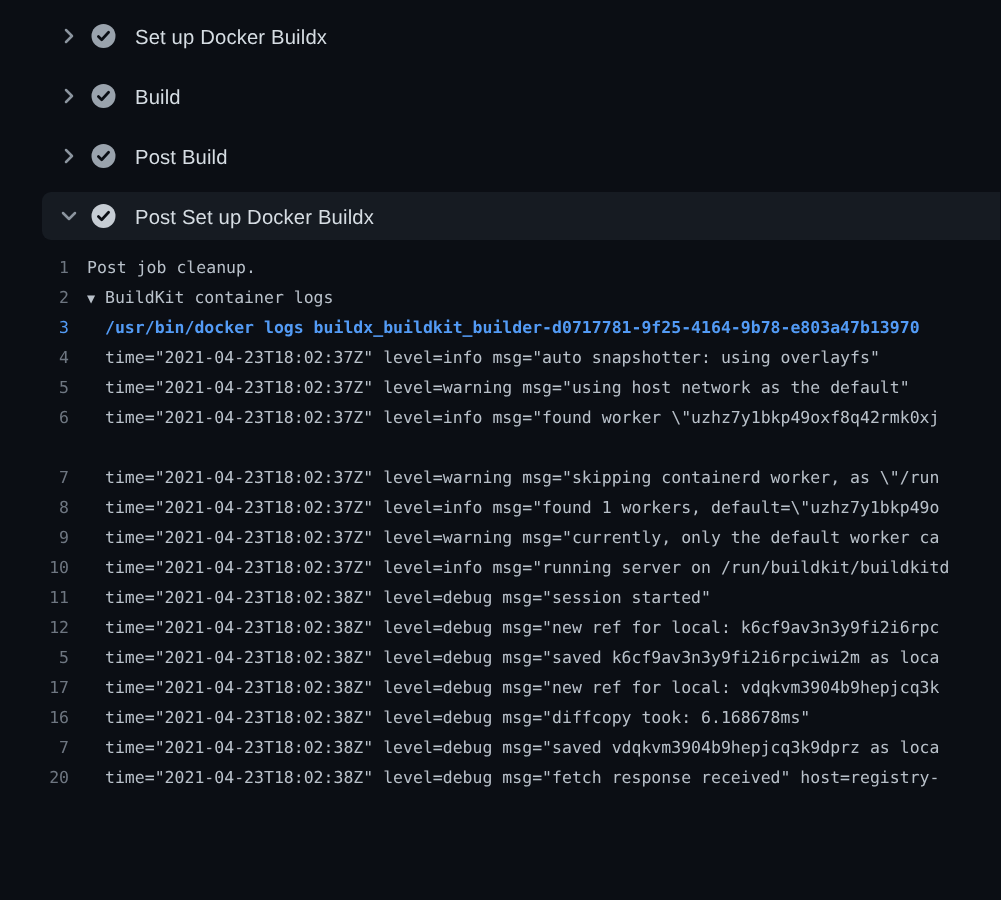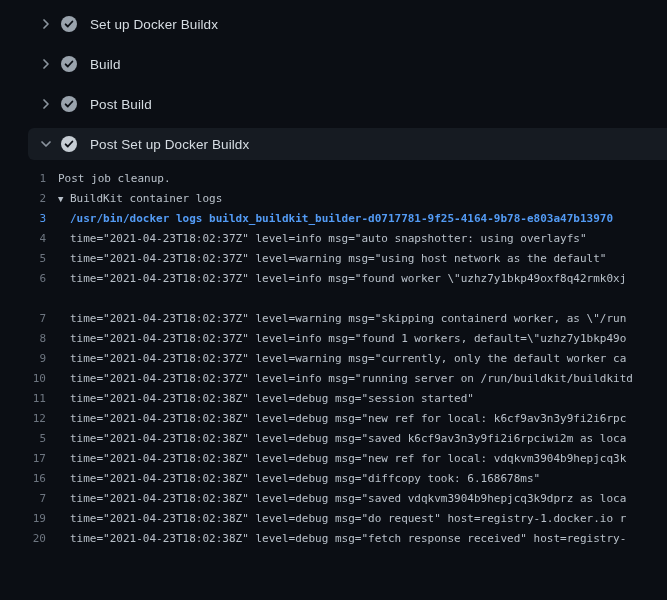--- a/index.html
+++ b/index.html
@@ -133,16 +133,15 @@
       <div class="row"><span class="ln">7</span><span class="lt ind1">time="2021-04-23T18:02:37Z" level=warning msg="skipping containerd worker, as \"/run</span></div>
       <div class="row"><span class="ln">8</span><span class="lt ind1">time="2021-04-23T18:02:37Z" level=info msg="found 1 workers, default=\"uzhz7y1bkp49o</span></div>
       <div class="row"><span class="ln">9</span><span class="lt ind1">time="2021-04-23T18:02:37Z" level=warning msg="currently, only the default worker ca</span></div>
       <div class="row"><span class="ln">10</span><span class="lt ind1">time="2021-04-23T18:02:37Z" level=info msg="running server on /run/buildkit/buildkitd</span></div>
       <div class="row"><span class="ln">11</span><span class="lt ind1">time="2021-04-23T18:02:38Z" level=debug msg="session started"</span></div>
       <div class="row"><span class="ln">12</span><span class="lt ind1">time="2021-04-23T18:02:38Z" level=debug msg="new ref for local: k6cf9av3n3y9fi2i6rpc</span></div>
       <div class="row"><span class="ln">5</span><span class="lt ind1">time="2021-04-23T18:02:38Z" level=debug msg="saved k6cf9av3n3y9fi2i6rpciwi2m as loca</span></div>
       <div class="row"><span class="ln">17</span><span class="lt ind1">time="2021-04-23T18:02:38Z" level=debug msg="new ref for local: vdqkvm3904b9hepjcq3k</span></div>
       <div class="row"><span class="ln">16</span><span class="lt ind1">time="2021-04-23T18:02:38Z" level=debug msg="diffcopy took: 6.168678ms"</span></div>
       <div class="row"><span class="ln">7</span><span class="lt ind1">time="2021-04-23T18:02:38Z" level=debug msg="saved vdqkvm3904b9hepjcq3k9dprz as loca</span></div>
-      <div class="row"><span class="ln">19</span><span class="lt ind1">time="2021-04-23T18:02:38Z" level=debug msg="do request" host=registry-1.docker.io r</span></div>
       <div class="row"><span class="ln">20</span><span class="lt ind1">time="2021-04-23T18:02:38Z" level=debug msg="fetch response received" host=registry-</span></div>
     </div>
 </div>
 
 </body></html>

